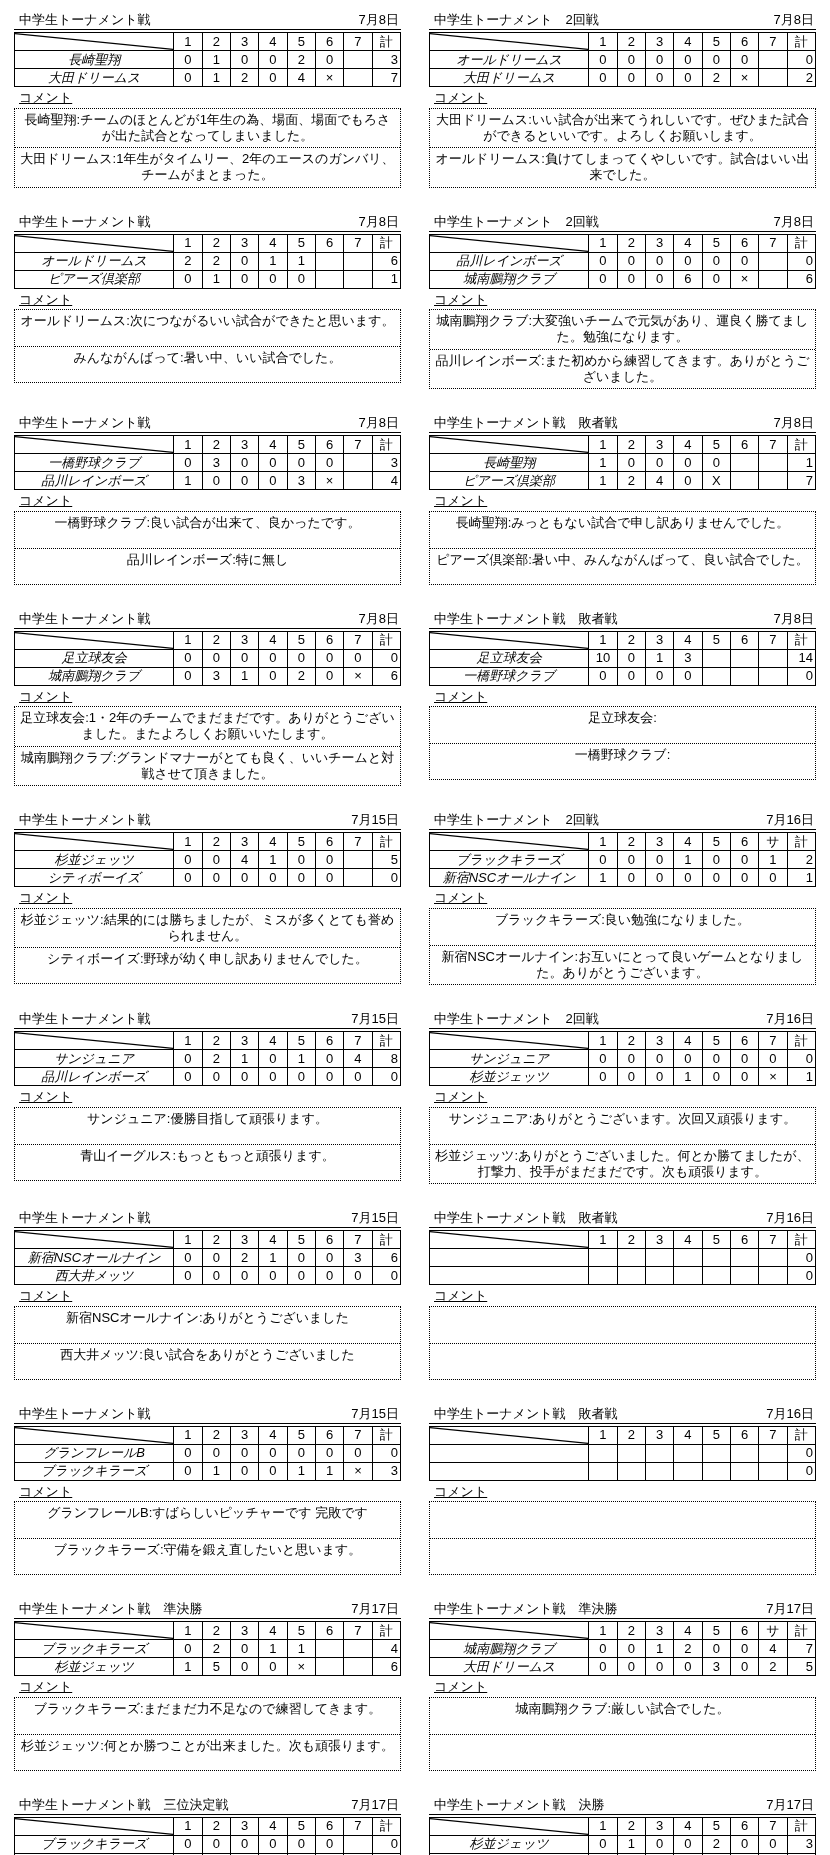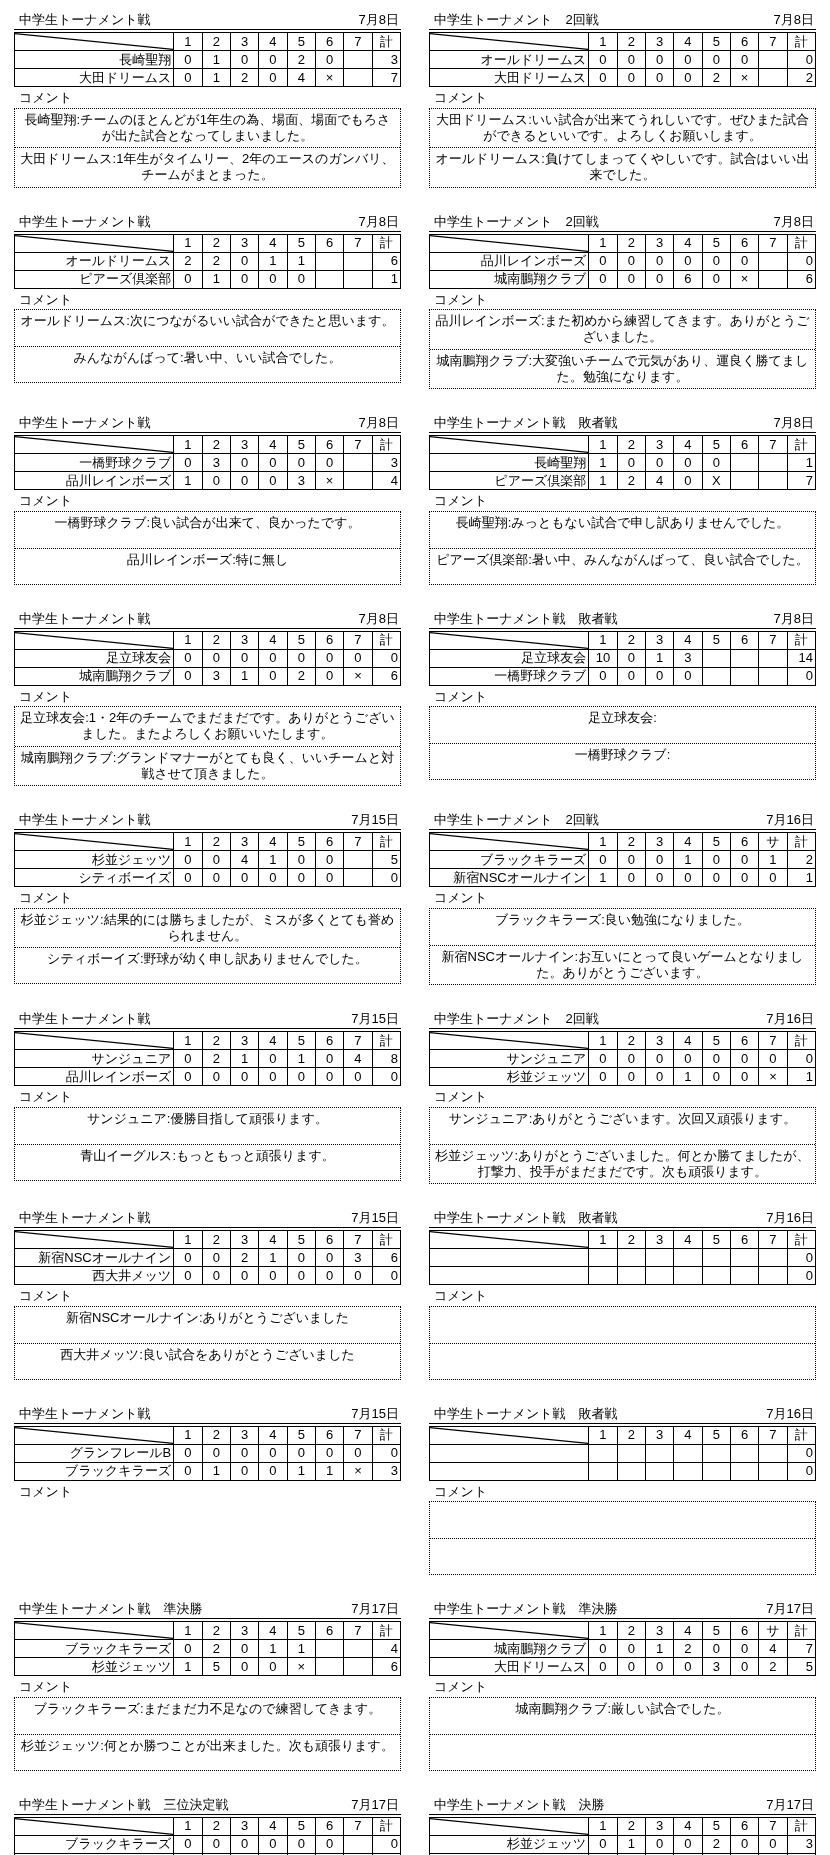--- a/index.html
+++ b/index.html
@@ -50,31 +50,33 @@
     position: relative;
     padding: 0 !important;
   }
   .diag-cell svg {
     position: absolute;
     left: 0; top: 0;
     width: 100%; height: 100%;
     display: block;
   }
   td.team {
-    text-align: right;
+    text-align: center;
     padding-left: 4px;
     white-space: nowrap;
+    font-style: italic;
   }
   .num { text-align: center; }
   td.total {
     text-align: right;
     padding-right: 3px;
   }
   .comments-label {
     margin: 3px 0 1px 5px;
+    text-decoration: underline;
   }
   .comments {
     border: 1px dotted #000;
     text-align: center;
   }
   .comment {
     min-height: 36px;
     box-sizing: border-box;
     padding: 3px 5px;
     border-top: 1px dotted #000;
@@ -293,22 +295,22 @@
             <td class="num">6</td>
             <td class="num">0</td>
             <td class="num">×</td>
             <td class="num"></td>
             <td class="total">6</td>
           </tr>
         </tbody>
     </table>
     <div class="comments-label">コメント</div>
     <div class="comments">
+        <div class="comment">城南鵬翔クラブ:大変強いチームで元気があり、運良く勝てました。勉強になります。</div>
         <div class="comment">品川レインボーズ:また初めから練習してきます。ありがとうございました。</div>
-        <div class="comment">城南鵬翔クラブ:大変強いチームで元気があり、運良く勝てました。勉強になります。</div>
       </div>
   </div>
 
   <div class="game">
     <div class="title-row">
       <span>中学生トーナメント戦</span>
       <span>7月8日</span>
     </div>
     <table class="score">
       <thead>
@@ -897,20 +899,24 @@
             <td class="num">0</td>
             <td class="num">0</td>
             <td class="num">1</td>
             <td class="num">1</td>
             <td class="num">×</td>
             <td class="total">3</td>
           </tr>
         </tbody>
     </table>
     <div class="comments-label">コメント</div>
+    <div class="comments">
+        <div class="comment">グランフレールB:すばらしいピッチャーです 完敗です</div>
+        <div class="comment">ブラックキラーズ:守備を鍛え直したいと思います。</div>
+      </div>
   </div>
 
   <div class="game">
     <div class="title-row">
       <span>中学生トーナメント戦　敗者戦</span>
       <span>7月16日</span>
     </div>
     <table class="score">
       <thead>
         <tr>

